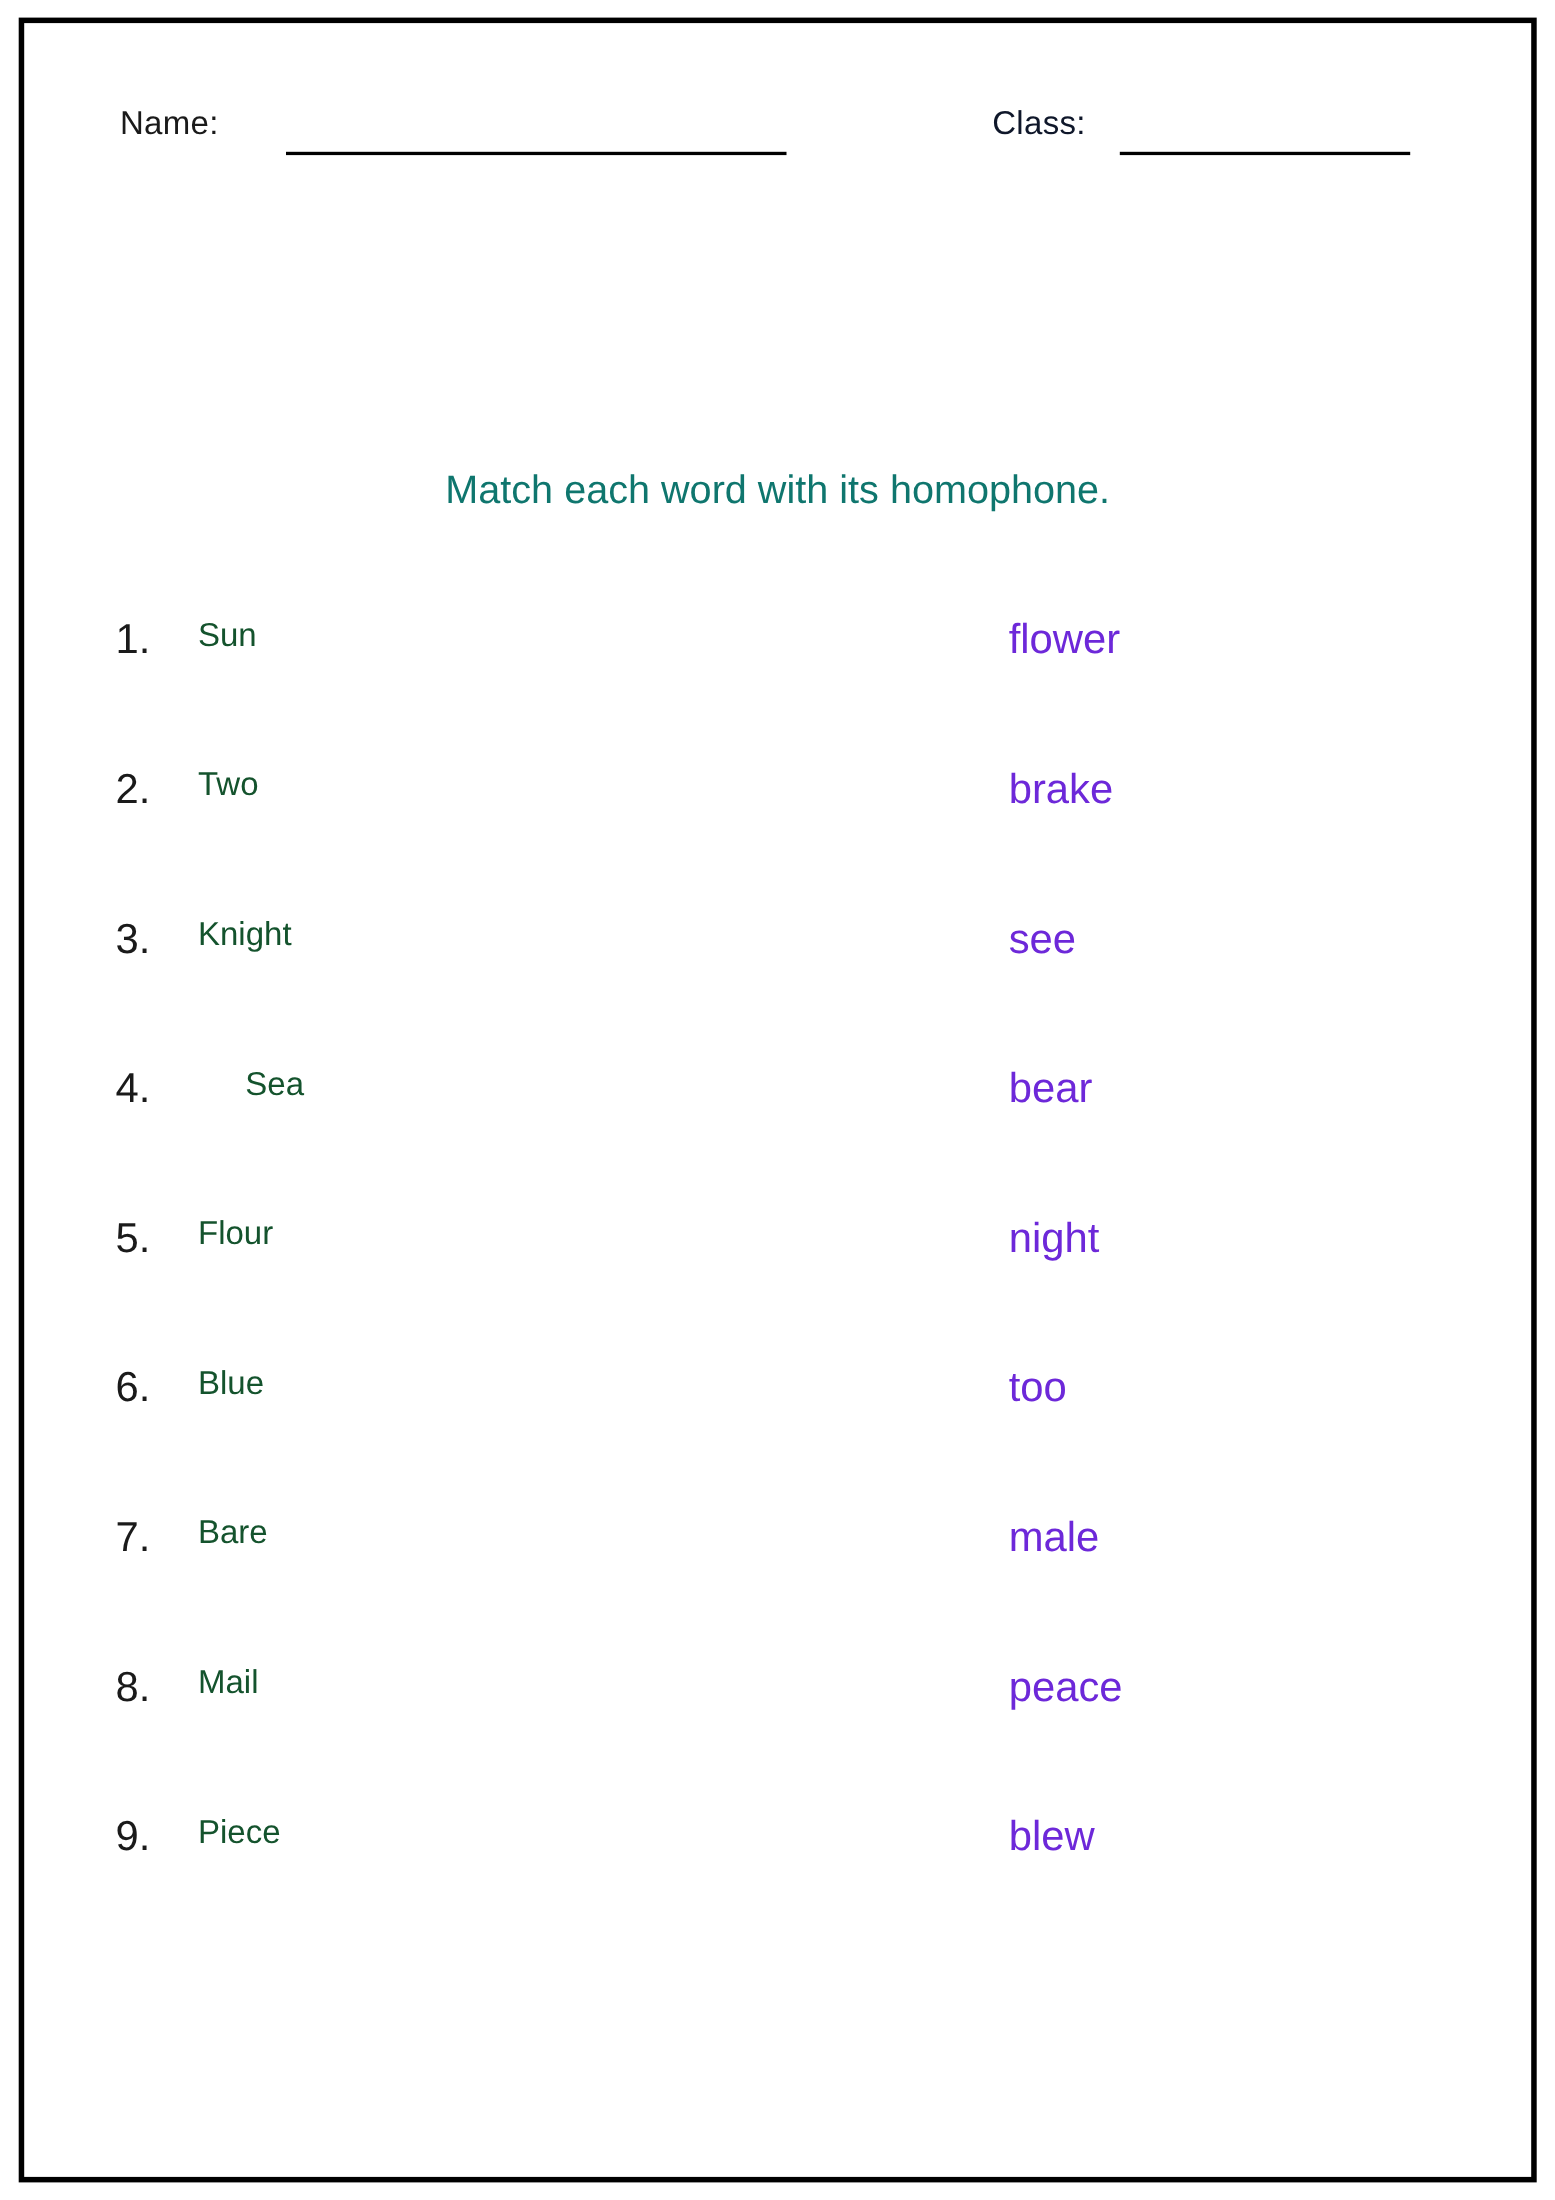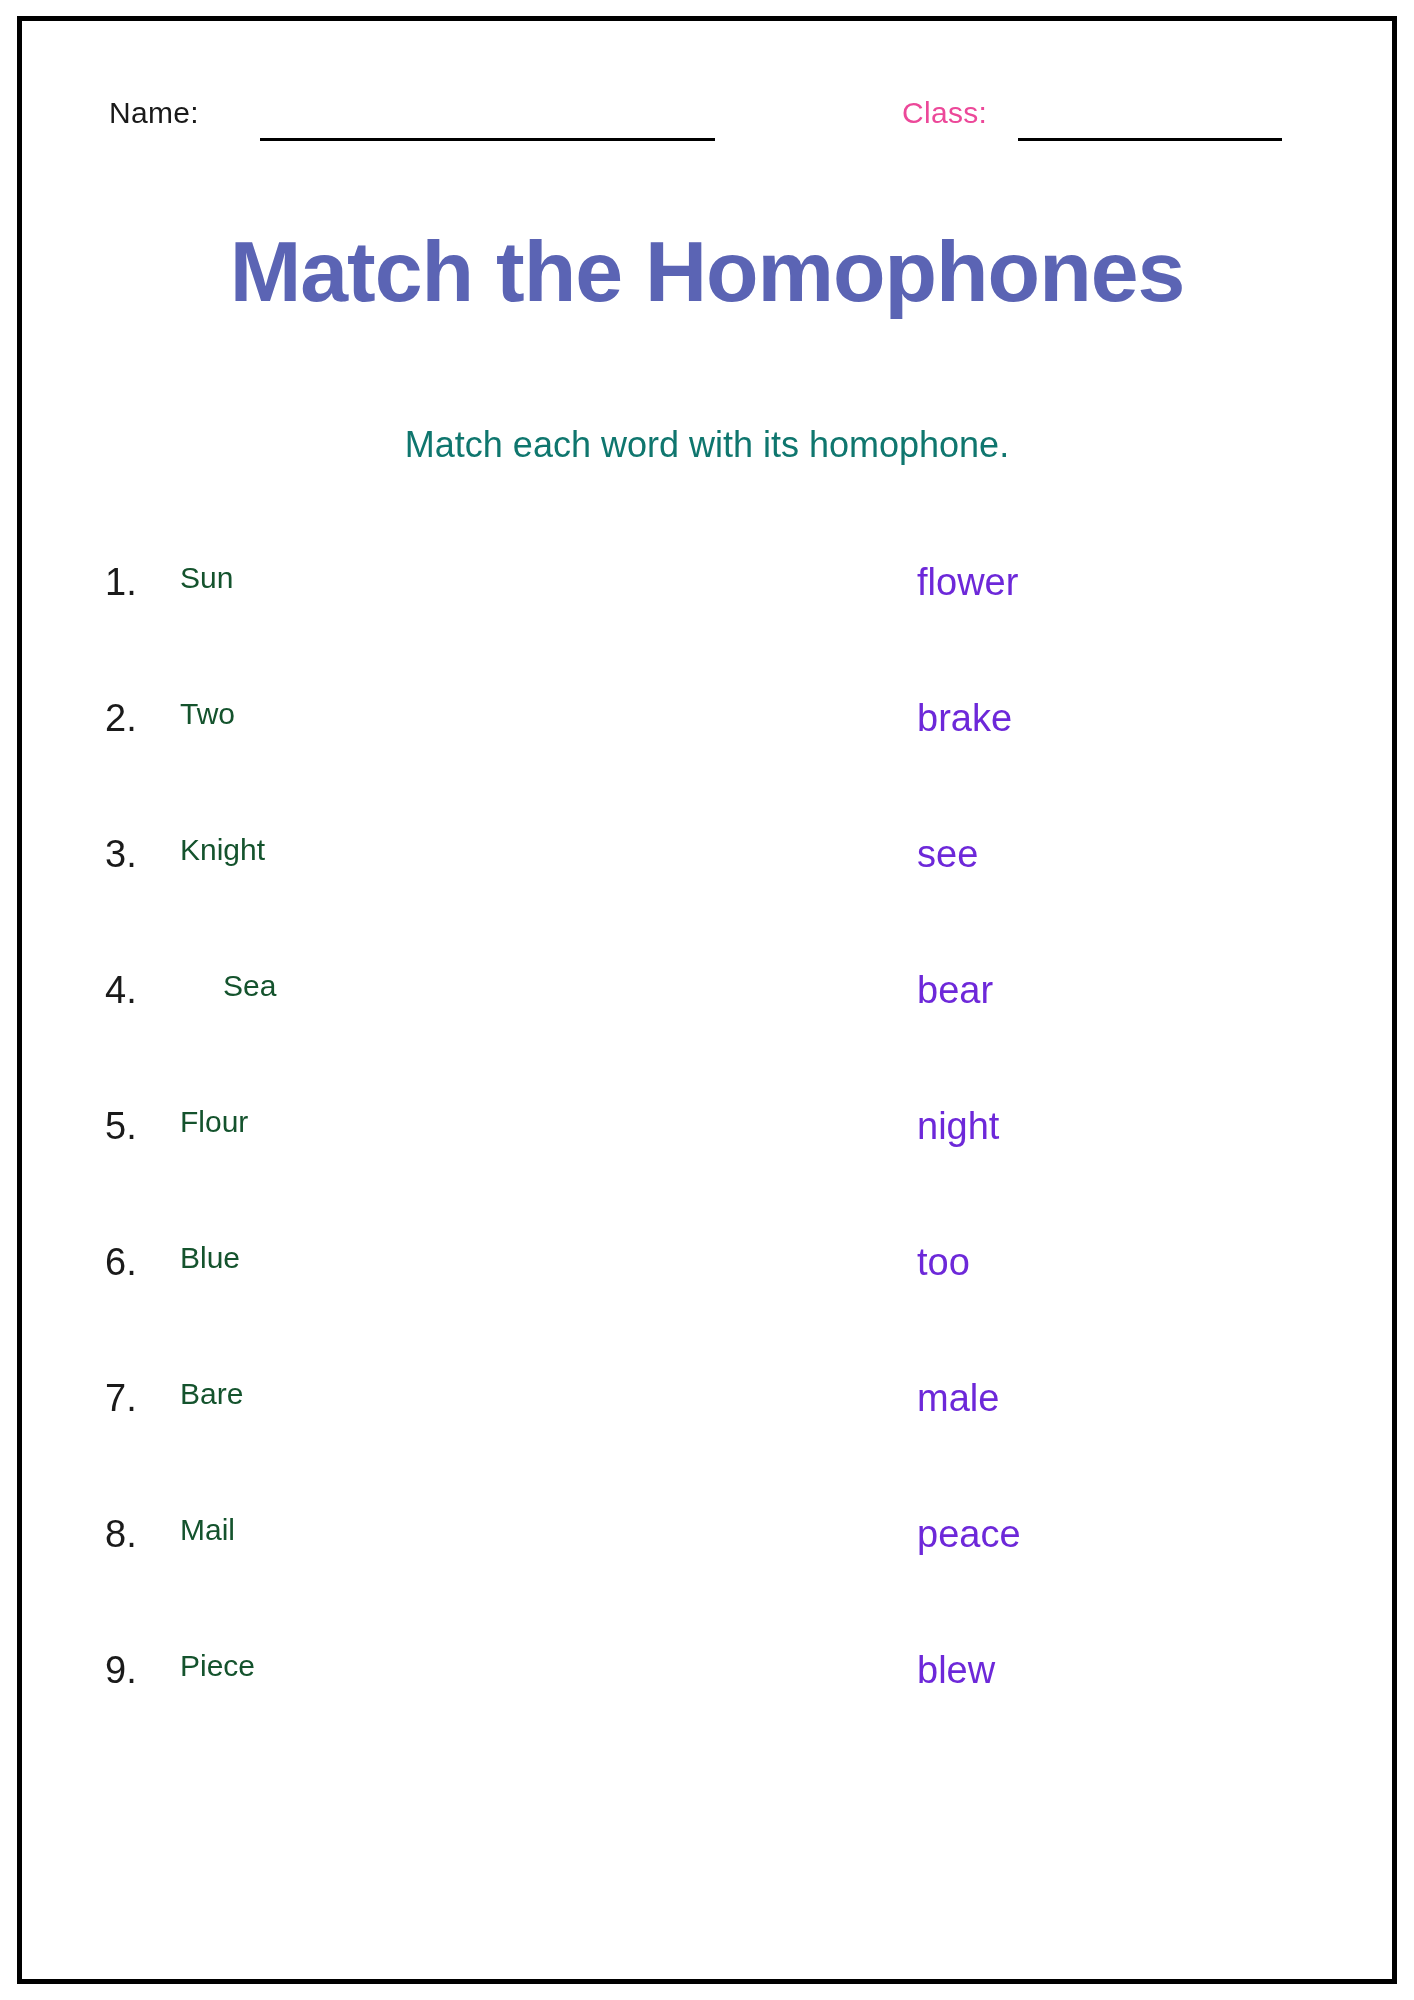--- a/index.html
+++ b/index.html
@@ -64,21 +64,21 @@
     top: 42px;
     width: 455px;
     height: 0;
     border-bottom: 3px solid #000000;
   }
   .class-label {
     position: absolute;
     left: 885px;
     top: 0px;
     font-size: 30px;
-    color: #ec4899;
+    color: #0f172a;
     letter-spacing: 0.3px;
   }
   .class-line {
     position: absolute;
     left: 1001px;
     top: 42px;
     width: 264px;
     height: 0;
     border-bottom: 3px solid #000000;
   }
@@ -152,21 +152,20 @@
 
   <div class="content">
 
     <div class="header-row">
       <span class="name-label">Name:</span>
       <span class="name-line"></span>
       <span class="class-label">Class:</span>
       <span class="class-line"></span>
     </div>
 
-    <div class="title">Match the Homophones</div>
 
     <div class="instruction">Match each word with its homophone.</div>
 
     <div class="list">
 
       <div class="row">
         <span class="num">1.</span>
         <span class="left-word">Sun</span>
         <span class="right-word">flower</span>
       </div>

